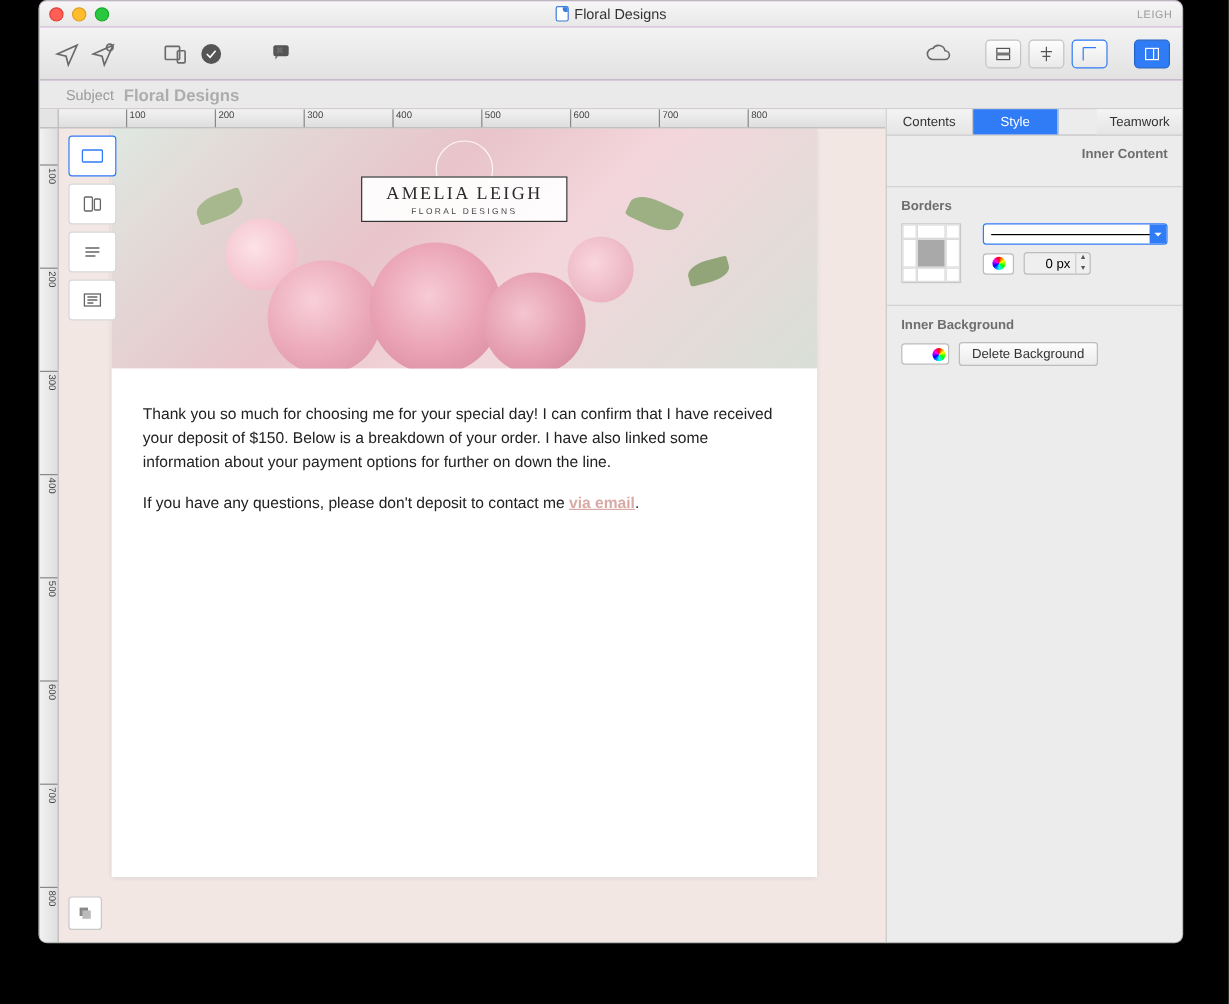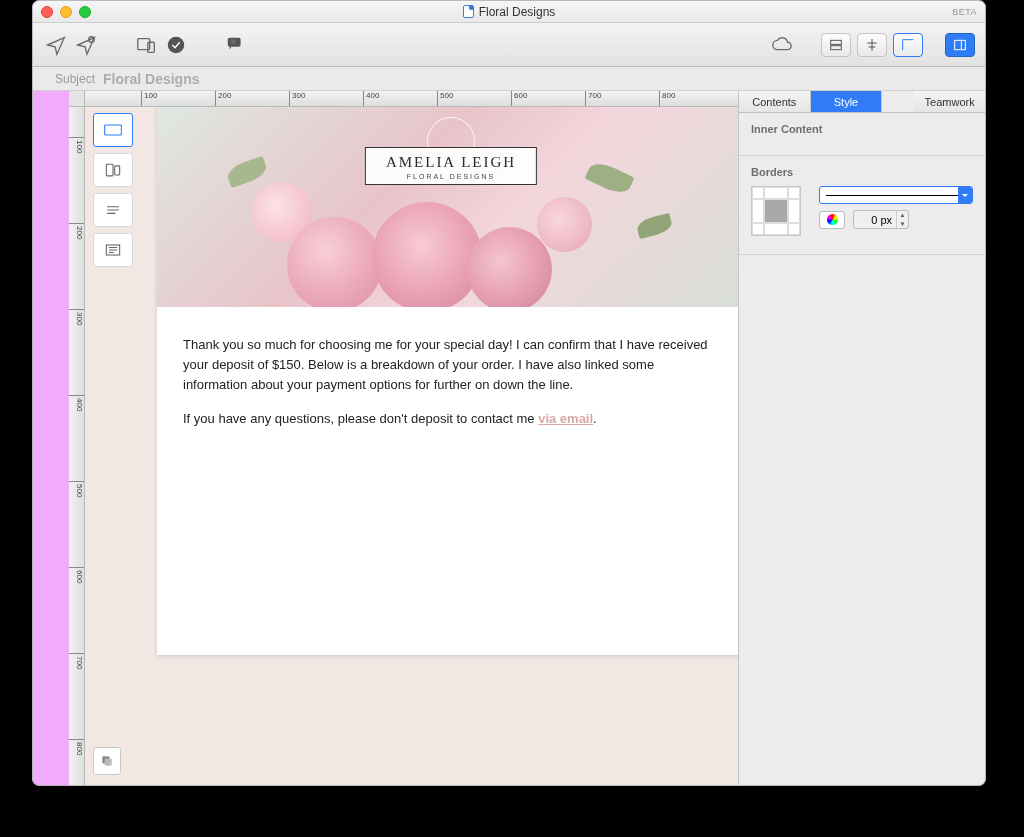--- a/index.html
+++ b/index.html
@@ -21,34 +21,34 @@
 .tb-group { display:flex; gap:4px; align-items:center;}
 .tb-right { margin-left:auto; display:flex; gap:6px; align-items:center;}
 .tb-btn { width:30px; height:24px; border:1px solid #c4c4c4; border-radius:4px; background:linear-gradient(#fdfdfd,#e9e9e9); display:flex; align-items:center; justify-content:center;}
 .tb-btn svg{width:16px;height:16px;stroke:#555;fill:none;stroke-width:1.5;}
 .tb-btn.active{background:#2f7cf6;border-color:#2564c7;}
 .tb-btn.active svg{stroke:#fff;}
 .subjectbar { height:24px; border-bottom:1px solid #cfcfcf; display:flex; align-items:center; padding-left:22px; font-size:12px; background:#eaeaea;}
 .subjectbar .lbl { color:#9a9a9a; margin-right:8px;}
 .subjectbar .val { color:#adadad; font-weight:600; font-size:14px;}
 .main { display:flex; height:calc(100% - 22px - 44px - 24px); }
-.canvas-area { flex:1; position:relative; background:#f3e7e4; overflow:hidden;margin-left:36px;}
+.canvas-area { flex:1; position:relative; background:#f3e7e4; overflow:hidden;}
 .ruler-h { position:absolute; top:0; left:16px; right:0; height:16px; background:linear-gradient(#f2f2f2,#dedede); border-bottom:1px solid #b8b8b8; z-index:5;}
 .ruler-h .tick { position:absolute; top:0; font-size:8px; color:#444; border-left:1px solid #888; height:100%; padding-left:2px;}
 .ruler-v { position:absolute; top:16px; left:0; width:16px; bottom:0; background:linear-gradient(90deg,#f2f2f2,#dedede); border-right:1px solid #b8b8b8; z-index:5;}
 .ruler-v .tick { position:absolute; left:0; font-size:8px; color:#444; border-top:1px solid #888; width:100%; writing-mode:vertical-rl; padding-top:2px;}
 .ruler-corner{position:absolute;top:0;left:0;width:16px;height:16px;background:#e4e4e4;border-right:1px solid #b8b8b8;border-bottom:1px solid #b8b8b8;z-index:6;}
 .viewtabs { position:absolute; left:24px; top:22px; width:40px; display:flex; flex-direction:column; gap:6px; z-index:4;}
 .viewtab { height:34px; background:#fff; border:1px solid #d7d7d7; border-radius:3px; display:flex; align-items:center; justify-content:center;}
 .viewtab.sel{border:1.5px solid #2f7cf6;}
 .viewtab svg{width:20px;height:14px;stroke:#666;fill:none;stroke-width:1.3;}
 .viewtab.sel svg{stroke:#2f7cf6;}
 .bottom-btn { position:absolute; left:24px; bottom:10px; width:28px; height:28px; background:#fff; border:1px solid #c8c8c8; border-radius:3px; display:flex; align-items:center; justify-content:center;}
 .bottom-btn svg{width:14px;height:14px;fill:#888;}
-.email { position:absolute; left:88px; top:16px; width:588px; height:548px; background:#fff; box-shadow:0 1px 4px rgba(0,0,0,.15);}
+.email { position:absolute; left:60px; top:16px; width:588px; height:624px; background:#fff; box-shadow:0 1px 4px rgba(0,0,0,.15);}
 .hero { height:200px; background:linear-gradient(135deg,#dfe8e1 0%,#e8c4c9 40%,#f3d6dc 60%,#d8dfd6 100%); position:relative; overflow:hidden;}
 .rose { position:absolute; border-radius:50%; }
 .r1{width:95px;height:95px;left:130px;top:110px;background:radial-gradient(circle at 40% 35%,#f8d0da 0%,#ecabbb 50%,#d98ea3 100%);} 
 .r2{width:110px;height:110px;left:215px;top:95px;background:radial-gradient(circle at 45% 40%,#f7cbd6 0%,#e9a0b3 55%,#d4879c 100%);} 
 .r3{width:85px;height:85px;left:310px;top:120px;background:radial-gradient(circle at 40% 40%,#f5c5d1 0%,#e49cae 55%,#cf8298 100%);} 
 .r4{width:60px;height:60px;left:95px;top:75px;background:radial-gradient(circle at 40% 40%,#fde2e8,#efb2c1);} 
 .r5{width:55px;height:55px;left:380px;top:90px;background:radial-gradient(circle at 40% 40%,#f9d6df,#e6a5b7);}
 .leaf{position:absolute;border-radius:50% 10%;background:#a7b88e;}
 .l1{width:40px;height:20px;left:70px;top:55px;transform:rotate(-20deg);}
 .l2{width:45px;height:22px;left:430px;top:60px;transform:rotate(25deg);background:#9cb083;}
@@ -64,21 +64,21 @@
 .body li{margin-bottom:4px;}
 .body li.final{color:#d9a9a5;font-weight:700;}
 .cta { display:block; margin:12px auto 30px; width:260px; padding:12px 0; background:#dba7a0; color:#fff; font-weight:700; font-size:15px; text-align:center; border:none;}
 .link{color:#d9a9a5;text-decoration:underline;font-weight:700;}
 .panel { width:247px; background:#ececec; border-left:1px solid #c4c4c4; display:flex; flex-direction:column;}
 .ptabs { display:flex; height:22px; border-bottom:1px solid #c0c0c0;}
 .ptab { flex:1; font-size:11px; display:flex; align-items:center; justify-content:center; background:linear-gradient(#f4f4f4,#e5e5e5); border-right:1px solid #c6c6c6; color:#333;}
 .ptab:last-child{border-right:none;margin-left:32px;}
 .ptab.active{background:#2f7cf6;color:#fff;}
 .psec { padding:10px 12px; border-bottom:1px solid #d3d3d3;}
-.psec .hd{font-size:11px;font-weight:700;color:#6e6e6e;text-align:left;margin-bottom:10px;}
+.psec .hd{font-size:11px;font-weight:700;color:#6e6e6e;text-align:right;margin-bottom:10px;}
 .row{display:flex;align-items:center;gap:8px;font-size:11px;color:#333;margin-bottom:8px;}
 .row label{font-weight:600;}
 .stepper { display:flex; align-items:center; border:1px solid #bcbcbc; border-radius:3px; background:#fff; height:19px;}
 .stepper input{border:none;width:42px;font-size:11px;padding:0 4px;outline:none;background:transparent;}
 .stepper .arr{width:12px;height:100%;border-left:1px solid #ccc;display:flex;flex-direction:column;}
 .stepper .arr span{flex:1;font-size:6px;display:flex;align-items:center;justify-content:center;color:#555;}
 .psec .hd2{font-size:11px;font-weight:700;color:#6e6e6e;margin-bottom:8px;}
 .border-grid{width:50px;height:50px;position:relative;border:1px solid #c8c8c8;background:#fff;display:grid;grid-template-columns:12px 1fr 12px;grid-template-rows:12px 1fr 12px;}
 .border-grid div{border:.5px solid #dcdcdc;}
 .border-grid .c{background:#a9a9a9;}
@@ -98,21 +98,21 @@
   <div class="titlebar">
     <div class="traffic">
       <span class="t-close"></span>
       <span class="t-min"></span>
       <span class="t-max"></span>
     </div>
     <div class="title-center">
       <span class="doc-icon"></span>
       <span>Floral Designs</span>
     </div>
-    <span class="beta">BETA</span>
+    <span class="beta">LEIGH</span>
   </div>
 
   <div class="toolbar">
     <div class="tb-group">
       <div class="tb-icon">
           <svg viewBox="0 0 24 24">
             <path d="M3 12l18-8-8 18-2-8z"></path>
           </svg>
         </div>
       <div class="tb-icon">
@@ -298,15 +298,24 @@
                 <input style="text-align: right;" value="0 px">
                 <div class="arr">
                     <span>▲</span>
                     <span>▼</span>
                   </div>
               </div>
             </div>
           </div>
         </div>
       </div>
+      <div class="psec" style="border-bottom:none">
+        <div class="hd2">Inner Background</div>
+        <div class="row">
+          <div class="colorsw" style="width:40px">
+              <div class="huewheel" style="margin-left:auto;margin-right:2px"></div>
+            </div>
+          <button class="btn-sm">Delete Background</button>
+        </div>
+      </div>
     </div>
   </div>
 </div>
 
 </body></html>

